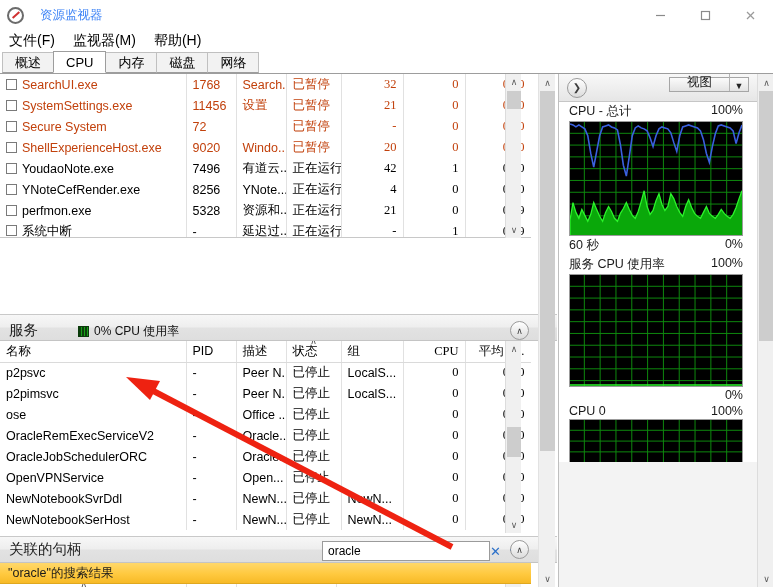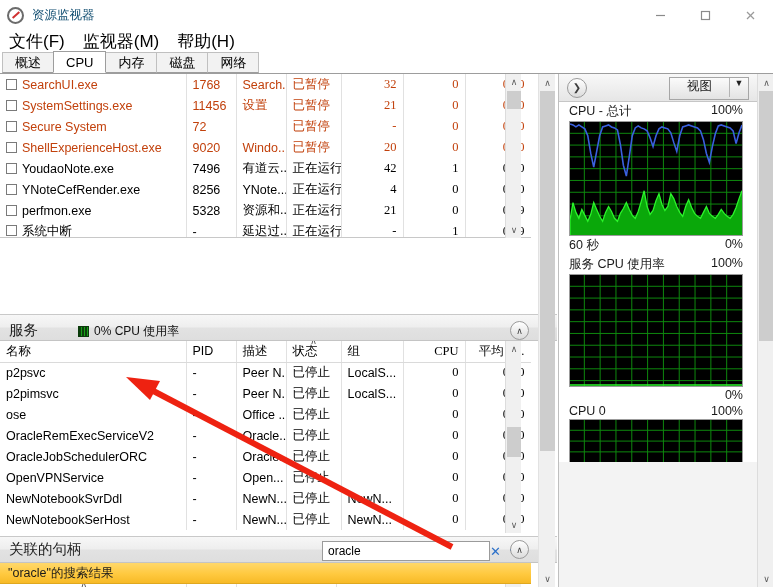--- a/index.html
+++ b/index.html
@@ -32,37 +32,37 @@
     position: relative; flex: none;
   }
   .app-icon::after {
     content: ""; position: absolute;
     left: 50%; top: 50%;
     width: 9px; height: 2px;
     background: #d03030;
     transform: translate(-50%,-50%) rotate(-42deg);
   }
   .app-title {
-    margin-left: 8px; font-size: 12.5px; color: #0c4a6e;
+    margin-left: 16px; font-size: 12.5px; color: #3b82f6;
     white-space: nowrap;
   }
   .wbtns { position: absolute; right: 0; top: 0; height: 30px; display: flex; }
   .wbtn {
     width: 45px; height: 30px;
     display: flex; align-items: center; justify-content: center;
   }
   .wbtn svg { display: block; }
 
   
   .menubar {
     position: absolute; left: 0; top: 30px; width: 773px; height: 22px;
     display: flex; align-items: center; background: #ffffff;
   }
   .menuitem {
-    padding: 2px 9px; font-size: 17px; color: #000; white-space: nowrap;
+    padding: 2px 9px; font-size: 14px; color: #000; white-space: nowrap;
   }
 
   
   .tabstrip {
     position: absolute; left: 0; top: 52px; width: 773px; height: 22px;
     display: flex; align-items: flex-end;
     border-bottom: 1px solid #9d9d9d;
     background: #ffffff;
   }
   .tab {
@@ -227,24 +227,24 @@
   }
   .rp-toolbar {
     position: absolute; left: 0; top: 0; width: 198px; height: 28px;
     background: linear-gradient(to bottom,#f8f8f8,#e6e6e6);
     border-bottom: 1px solid #c6c6c6;
     display: flex; align-items: center;
   }
   .rp-toolbar .roundbtn { margin-left: 8px; width: 20px; height: 20px; font-size: 10px; }
   .viewbtn {
     position: absolute; right: 8px; top: 3px;
-    height: 23px; min-width: 80px;
+    height: 15px; min-width: 80px;
     background: linear-gradient(to bottom,#fbfbfb,#e3e3e3);
     border: 1px solid #a6a6a6;
-    display: flex; align-items: flex-start;
+    display: flex; align-items: flex-end;
   }
   .viewbtn .lbl { flex: 1; text-align: center; font-size: 12.5px; color: #1a1a1a; }
   .viewbtn .sep { width: 1px; height: 19px; background: #b4b4b4; }
   .viewbtn .caret {
     width: 18px; text-align: center; font-size: 9px; color: #222;
   }
   .rp-scroll {
     position: absolute; left: 0; top: 28px;
     width: 198px; height: 360px;
     background: #ffffff;

